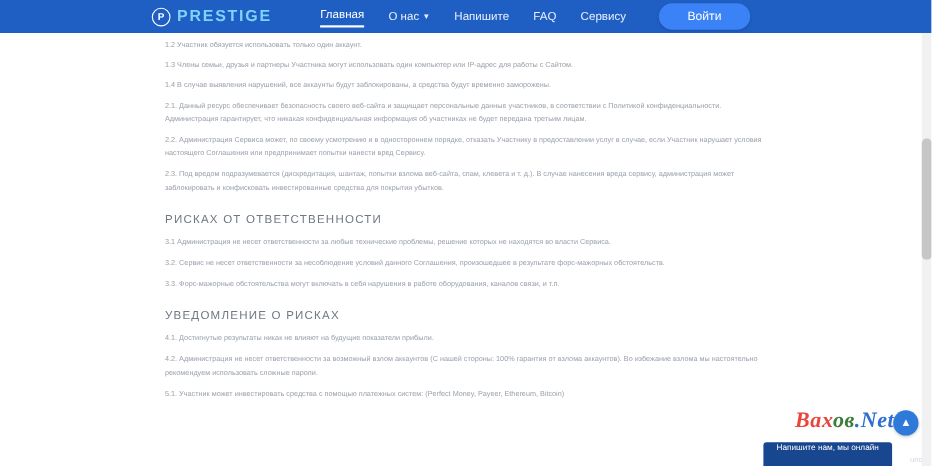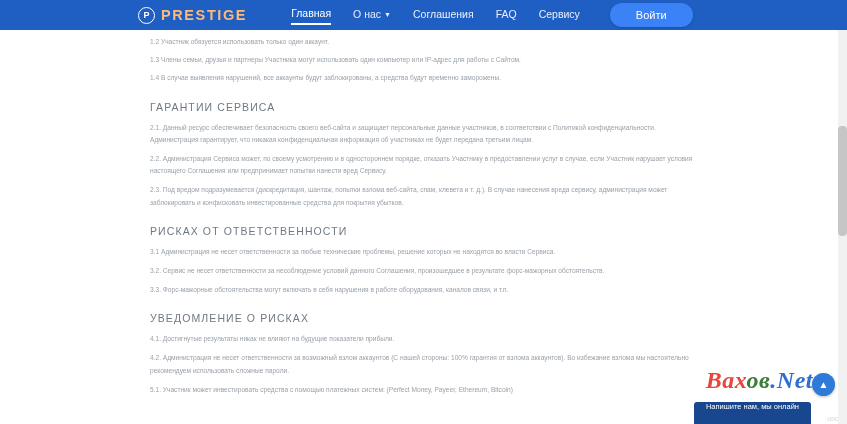--- a/index.html
+++ b/index.html
@@ -40,28 +40,28 @@
     border: 1.3px solid #ffffff;
     display: flex;
     align-items: center;
     justify-content: center;
     color: #ffffff;
     font-size: 9px;
     font-weight: bold;
     letter-spacing: 0;
   }
   .brand-name {
-    color: #fdba74;
+    color: #7dd3fc;
     font-size: 14.5px;
     font-weight: bold;
     letter-spacing: 1.6px;
   }
   .nav {
     display: flex;
-    align-items: center;
+    align-items: flex-end;
     gap: 22px;
     margin-left: 44px;
   }
   .nav-item {
     color: #e9f0fb;
     font-size: 10.5px;
     white-space: nowrap;
     padding: 2px 0 4px 0;
     position: relative;
     cursor: pointer;
@@ -113,21 +113,21 @@
     margin: 0 0 7px 0;
     max-width: 560px;
   }
   .clause.tight { margin-bottom: 6px; }
 
   
   .watermark {
     position: absolute;
     right: 34px;
     bottom: 30px;
-    font-size: 24px;
+    font-size: 20px;
     font-weight: bold;
     font-style: italic;
     letter-spacing: 0.5px;
     z-index: 18;
     font-family: "Liberation Serif", serif;
   }
   .wm-a { color: #e8453c; }
   .wm-b { color: #3a7d3a; }
   .wm-c { color: #2f6fd0; }
 
@@ -202,40 +202,39 @@
     </div>
 
     <div class="nav">
       <div class="nav-item active">
         <span>Главная</span>
       </div>
       <div class="nav-item">
         <span>О нас</span><span class="caret">▼</span>
       </div>
       <div class="nav-item">
-        <span>Соглашения</span>
+        <span>Напишите</span>
       </div>
       <div class="nav-item">
         <span>FAQ</span>
       </div>
       <div class="nav-item">
         <span>Сервису</span>
       </div>
     </div>
 
     <button class="login-btn">Войти</button>
   </div>
 
   <div class="content">
 
     <p class="clause tight">1.2  Участник обязуется использовать только один аккаунт.</p>
     <p class="clause tight">1.3  Члены семьи, друзья и партнеры Участника могут использовать один компьютер или IP-адрес для работы с Сайтом.</p>
     <p class="clause tight">1.4  В случае выявления нарушений, все аккаунты будут заблокированы, а средства будут временно заморожены.</p>
 
-    <h2 class="sect-title">ГАРАНТИИ СЕРВИСА</h2>
     <p class="clause">2.1.  Данный ресурс обеспечивает безопасность своего веб-сайта и защищает персональные данные участников, в соответствии с Политикой конфиденциальности. Администрация гарантирует, что никакая конфиденциальная информация об участниках не будет передана третьим лицам.</p>
     <p class="clause">2.2.  Администрация Сервиса может, по своему усмотрению и в одностороннем порядке, отказать Участнику в предоставлении услуг в случае, если Участник нарушает условия настоящего Соглашения или предпринимает попытки нанести вред Сервису.</p>
     <p class="clause">2.3.  Под вредом подразумевается (дискредитация, шантаж, попытки взлома веб-сайта, спам, клевета и т. д.). В случае нанесения вреда сервису, администрация может заблокировать и конфисковать инвестированные средства для покрытия убытков.</p>
 
     <h2 class="sect-title">РИСКАХ ОТ ОТВЕТСТВЕННОСТИ</h2>
     <p class="clause">3.1  Администрация не несет ответственности за любые технические проблемы, решение которых не находятся во власти Сервиса.</p>
     <p class="clause">3.2.  Сервис не несет ответственности за несоблюдение условий данного Соглашения, произошедшее в результате форс-мажорных обстоятельств.</p>
     <p class="clause">3.3.  Форс-мажорные обстоятельства могут включать в себя нарушения в работе оборудования, каналов связи, и т.п.</p>
 
     <h2 class="sect-title">УВЕДОМЛЕНИЕ О РИСКАХ</h2>

